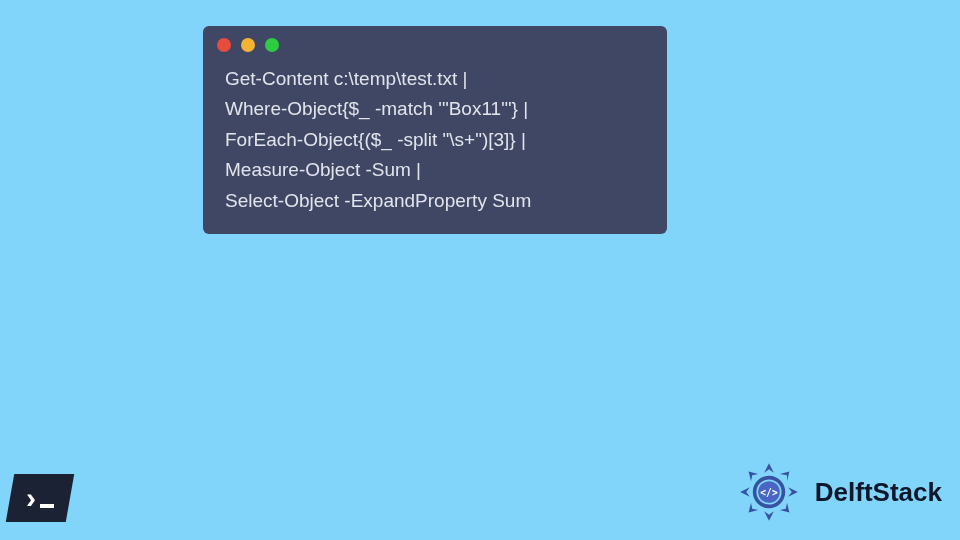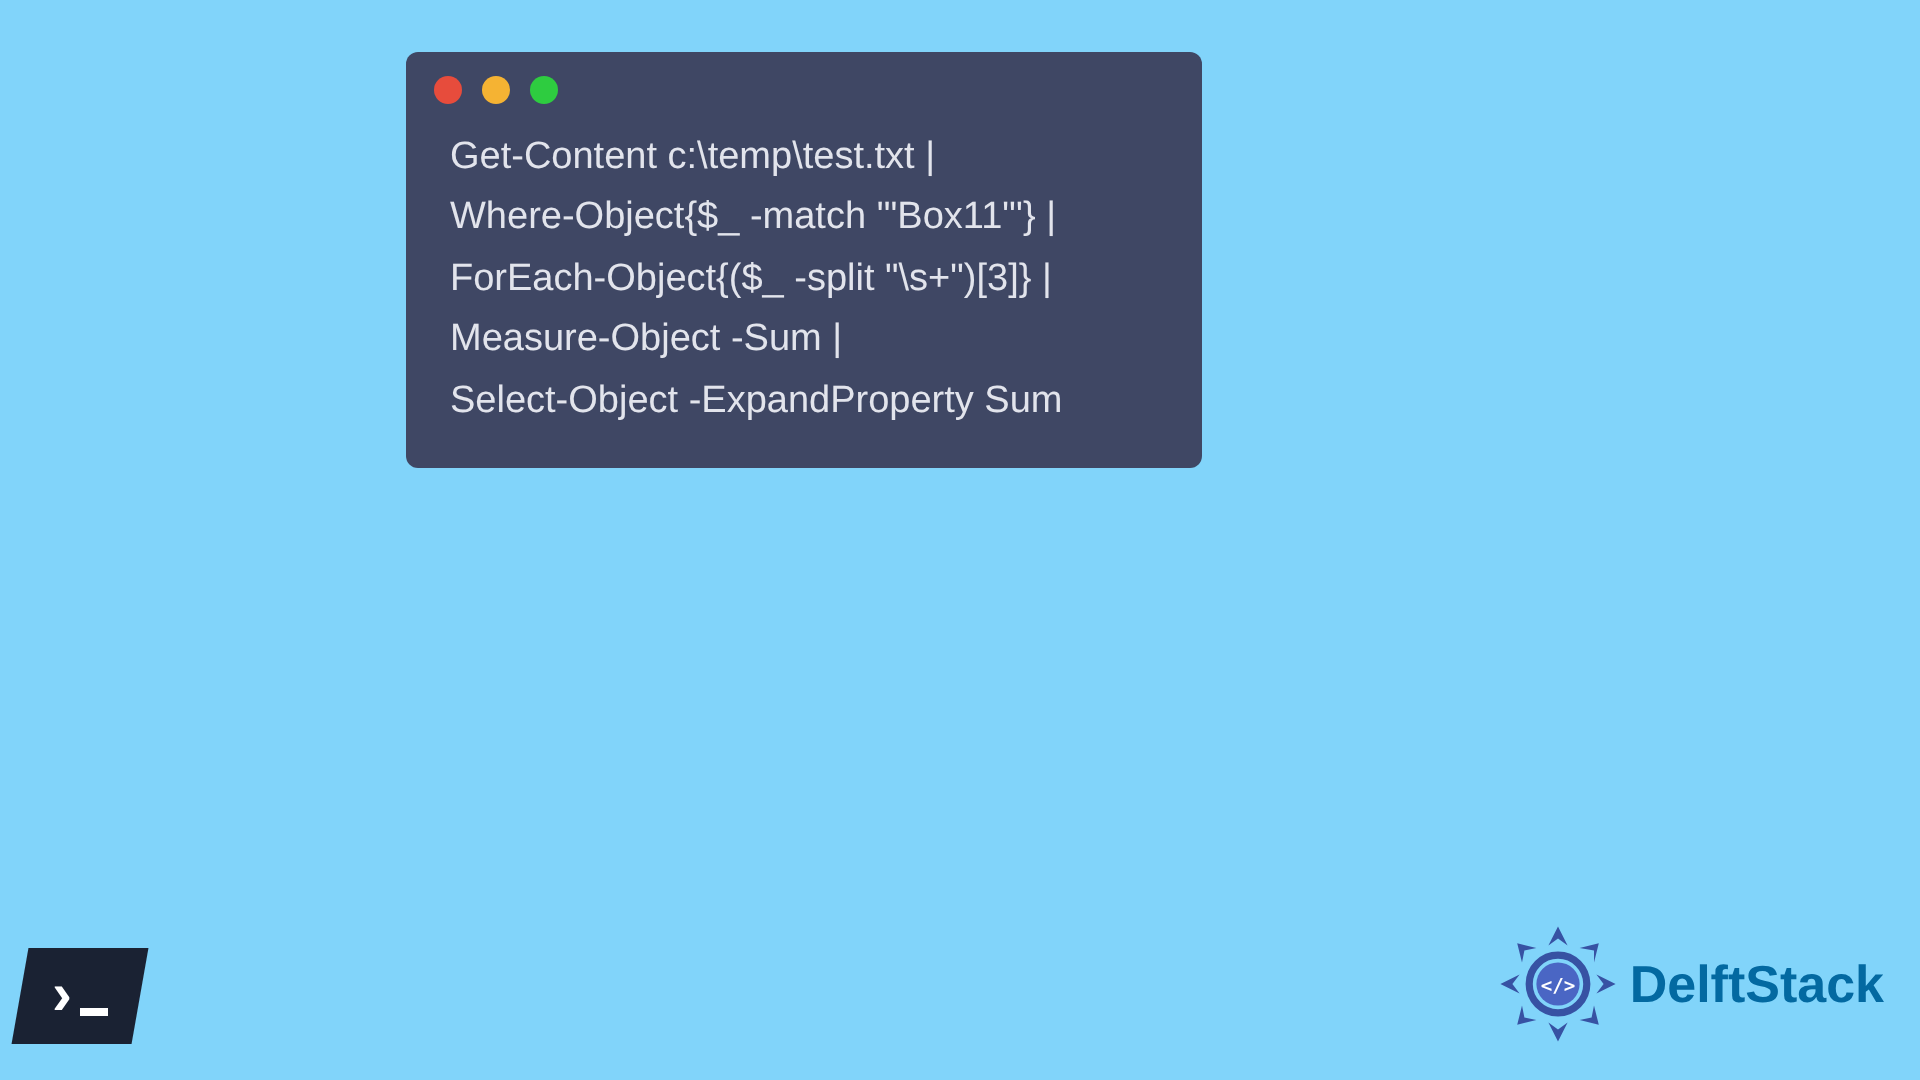--- a/index.html
+++ b/index.html
@@ -8,21 +8,21 @@
     height: 540px;
     background: #81d4fa;
     font-family: Arial, Helvetica, sans-serif;
     position: relative;
     overflow: hidden;
   }
   .code-window {
     position: absolute;
     left: 203px;
     top: 26px;
-    width: 398px;
+    width: 464px;
     background: #3f4764;
     border-radius: 6px;
     padding-bottom: 14px;
   }
   .titlebar {
     display: flex;
     align-items: center;
     gap: 10px;
     padding: 12px 14px 6px 14px;
   }
@@ -79,21 +79,22 @@
     bottom: 18px;
     display: flex;
     align-items: center;
     gap: 6px;
     color: #2f3e8f;
   }
   .brand-text {
     font-size: 26px;
     font-weight: 600;
     font-family: "Segoe UI", Arial, sans-serif;
-    color: #0369a1;
+    color: #0f172a;
+    margin-left: 10px;
   }
   .brand-logo {
     width: 60px;
     height: 60px;
   }
 </style>
 </head>
 <body>
 
 <div class="code-window">

